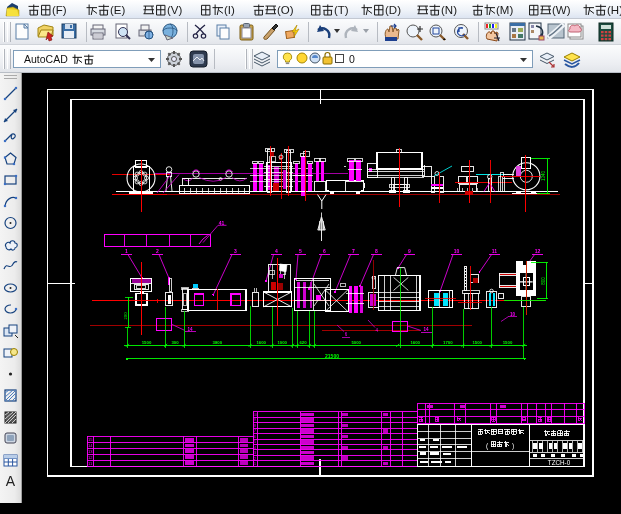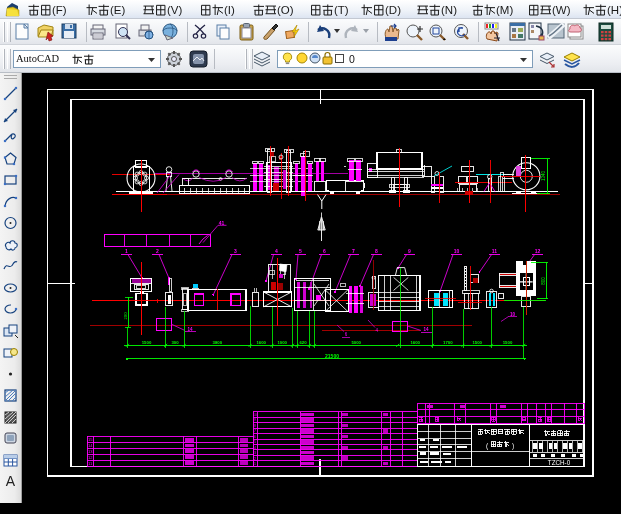--- a/index.html
+++ b/index.html
@@ -236,21 +236,21 @@
           <rect x="7.7" y="17" width="2.6" height="2.2"></rect>
           <rect x="11.4" y="17" width="2.6" height="2.2"></rect>
         </g>
       </svg>
 </div>
 <div id="tb2">
 <div class="grip" style="left:3px;top:4px;height:20px"></div>
 <div class="grip" style="left:245px;top:4px;height:20px"></div>
 <div class="sep1" style="left:214px;top:4px"></div>
 <div class="combo" style="left:13px;top:50px;width:148px;height:18px;top:5px;left:13px"></div>
-<span style="position:absolute;left:16px;top:8px;font-size:10.5px;font-family:Liberation Serif, serif;color:#111">AutoCAD</span>
+<span style="position:absolute;left:24px;top:8px;font-size:10.5px;font-family:Liberation Sans, sans-serif;color:#111">AutoCAD</span>
 <svg style="position:absolute;left:72px;top:9px" width="24" height="11" viewBox="0 0 24 11">
         <path d="M2.875,0.5 L2.875,10.0 M0.5,3.35 L10.0,3.35 M6.2,3.35 L4.775,10.0 M6.2,5.7250000000000005 L10.0,8.575" stroke="#111" stroke-width="1.0" fill="none"></path>
         <path d="M12,2.21 L21.5,2.21 M16.75,0.5 L16.75,10.0 M12.76,5.7250000000000005 L20.740000000000002,5.7250000000000005 M13.425,10.0 L20.075,10.0 M13.425,5.7250000000000005 L13.425,10.0 M20.075,5.7250000000000005 L20.075,10.0" stroke="#111" stroke-width="1.0" fill="none"></path>
       </svg>
 <svg style="position:absolute;left:147px;top:12px" width="9" height="6" viewBox="0 0 9 6">
         <path d="M1,1 l3.5,4 3.5,-4 z" fill="#333"></path>
       </svg>
 <svg style="position:absolute;left:164px;top:4px" width="21" height="21" viewBox="0 0 21 21">
         <circle cx="10" cy="10" r="6.5" fill="#cdd2da" stroke="#555"></circle>
         <circle cx="10" cy="10" r="2.5" fill="#eef" stroke="#555"></circle>

